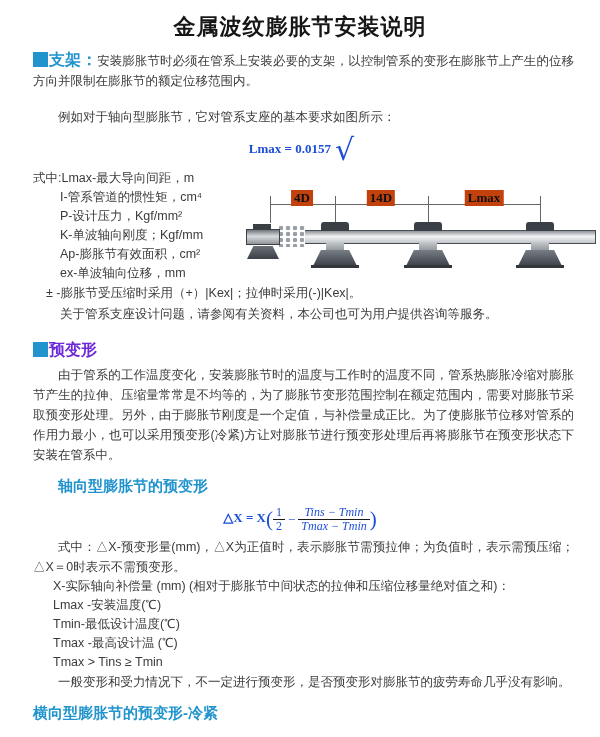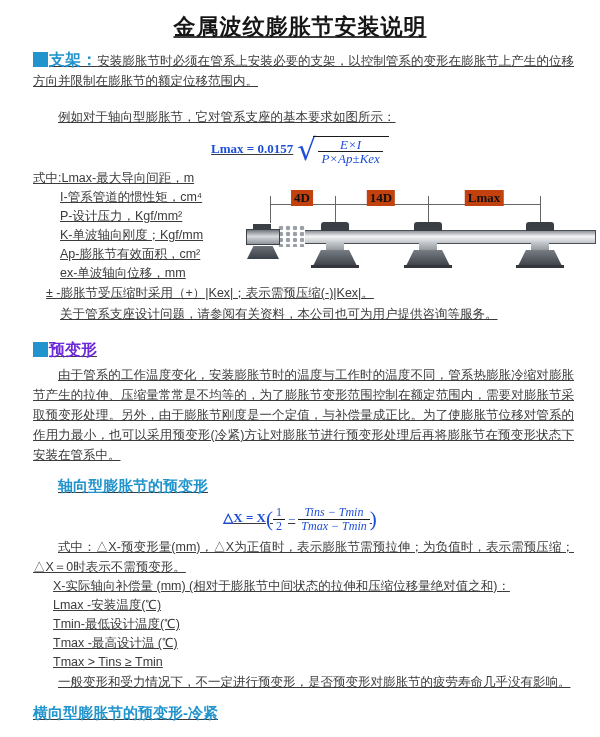--- a/index.html
+++ b/index.html
@@ -1,21 +1,21 @@
 <!DOCTYPE html>
 <html><head>
 <meta charset="utf-8">
 <style>
   html,body{margin:0;padding:0;}
   body{
     width:600px;height:737px;background:#ffffff;
     font-family:"Liberation Sans",sans-serif;
     color:#3b3b3b;
   }
-  .page{position:relative;width:600px;height:737px;overflow:hidden;background:#fff;text-decoration:underline;}
+  .page{position:relative;width:600px;height:737px;overflow:hidden;background:#fff;}
 
   
   .doc-title{
     margin:12px 0 0 0;text-align:center;
     font-size:22px;font-weight:bold;color:#161616;letter-spacing:1px;
   }
 
   
   .para{
     margin:8px 26px 0 33px;font-size:12.5px;line-height:20px;
@@ -123,36 +123,32 @@
   <h1 class="doc-title">金属波纹膨胀节安装说明</h1>
 
   <p class="para">
     <span class="sec-head-inline"><span class="sq"></span><span>支架：</span></span><span>安装膨胀节时必须在管系上安装必要的支架，以控制管系的变形在膨胀节上产生的位移方向并限制在膨胀节的额定位移范围内。</span>
   </p>
   <p class="para indent" style="margin-top:16px;">例如对于轴向型膨胀节，它对管系支座的基本要求如图所示：</p>
 
   <div class="formula f1">
     <span class="lhs">Lmax = 0.0157</span><span class="sqrt">
         <span class="rad">√</span>
-        <span class="body"><span class="stack it">
-            <span class="num">E×I</span>
-            <span class="den">P×Ap±Kex</span>
-          </span></span>
       </span>
   </div>
 
   <div class="defs">
     <div class="line">式中:Lmax-最大导向间距，m</div>
     <div class="line sub">I-管系管道的惯性矩，cm⁴</div>
     <div class="line sub">P-设计压力，Kgf/mm²</div>
     <div class="line sub">K-单波轴向刚度；Kgf/mm</div>
     <div class="line sub">Ap-膨胀节有效面积，cm²</div>
     <div class="line sub">ex-单波轴向位移，mm</div>
   </div>
-  <div class="note-sign">± -膨胀节受压缩时采用（+）|Kex|；表示需预压缩(-)|Kex|。</div>
+  <div class="note-sign">± -膨胀节受压缩时采用（+）|Kex|；拉伸时采用(-)|Kex|。</div>
   <div class="note-consult">关于管系支座设计问题，请参阅有关资料，本公司也可为用户提供咨询等服务。</div>
 
   <div class="diagram">
     <div class="dim-line"></div>
     <div class="tick" style="left:24px;"></div>
     <div class="tick" style="left:89px;"></div>
     <div class="tick" style="left:182px;"></div>
     <div class="tick" style="left:294px;"></div>
     <span class="dim-label" style="left:56px;">4D</span>
     <span class="dim-label" style="left:135px;">14D</span>

